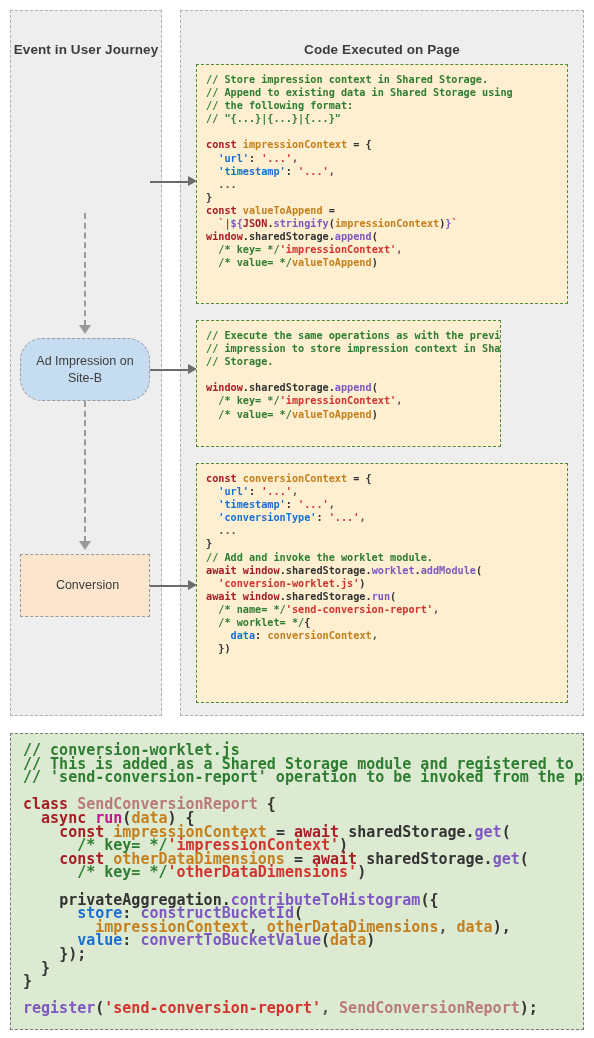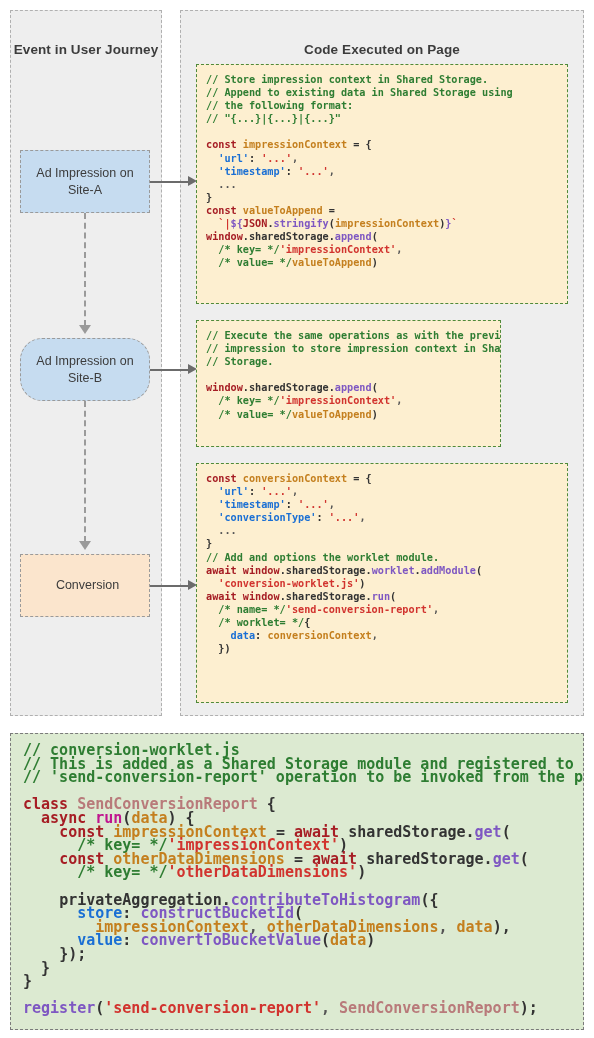--- a/index.html
+++ b/index.html
@@ -134,23 +134,20 @@
 </style>
 </head>
 <body>
 
 <div id="root">
 
   <div class="panel" id="left-panel">
     <div class="panel-title">Event in User Journey</div>
   </div>
 
-  <div class="journey-box jb-blue" id="jb-0">
-    <span>Ad Impression on Site-A</span>
-  </div>
   <div class="journey-box jb-blue" id="jb-1">
     <span>Ad Impression on Site-B</span>
   </div>
   <div class="journey-box jb-peach" id="jb-2">
     <span>Conversion</span>
   </div>
 
   <div class="vconn" id="vconn-0"></div>
   <div class="varrow" id="varrow-0"></div>
   <div class="vconn" id="vconn-1"></div>
@@ -195,21 +192,21 @@
   <span class="c-com">/* value= */</span><span class="c-var">valueToAppend</span><span class="c-id">)</span></pre>
   </div>
 
   <div class="code-block" id="cb-2">
     <pre class="code"><span class="c-kw">const</span> <span class="c-var">conversionContext</span> <span class="c-id">= {</span>
   <span class="c-str2">'url'</span><span class="c-id">:</span> <span class="c-str">'...'</span><span class="c-pun">,</span>
   <span class="c-str2">'timestamp'</span><span class="c-id">:</span> <span class="c-str">'...'</span><span class="c-pun">,</span>
   <span class="c-str2">'conversionType'</span><span class="c-id">:</span> <span class="c-str">'...'</span><span class="c-pun">,</span>
   <span class="c-pun">...</span>
 <span class="c-id">}</span>
-<span class="c-com">// Add and options the worklet module.</span>
+<span class="c-com">// Add and invoke the worklet module.</span>
 <span class="c-kw">await</span> <span class="c-kw">window</span><span class="c-id">.</span><span class="c-id">sharedStorage</span><span class="c-id">.</span><span class="c-fn">worklet</span><span class="c-id">.</span><span class="c-fn">addModule</span><span class="c-id">(</span>
   <span class="c-str">'conversion-worklet.js'</span><span class="c-id">)</span>
 <span class="c-kw">await</span> <span class="c-kw">window</span><span class="c-id">.</span><span class="c-id">sharedStorage</span><span class="c-id">.</span><span class="c-fn">run</span><span class="c-id">(</span>
   <span class="c-com">/* name= */</span><span class="c-str">'send-conversion-report'</span><span class="c-pun">,</span>
   <span class="c-com">/* worklet= */</span><span class="c-id">{</span>
     <span class="c-prop">data</span><span class="c-id">:</span> <span class="c-var">conversionContext</span><span class="c-pun">,</span>
   <span class="c-id">})</span></pre>
   </div>
 
   <div id="green-block">

